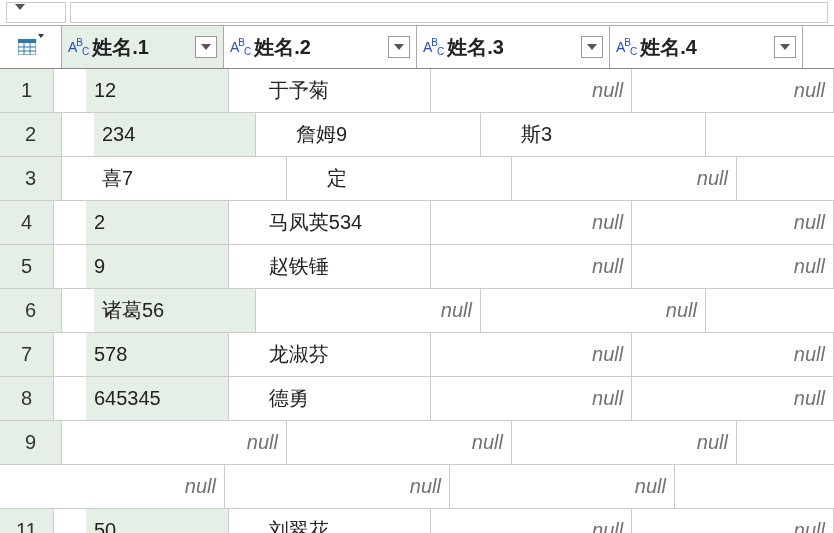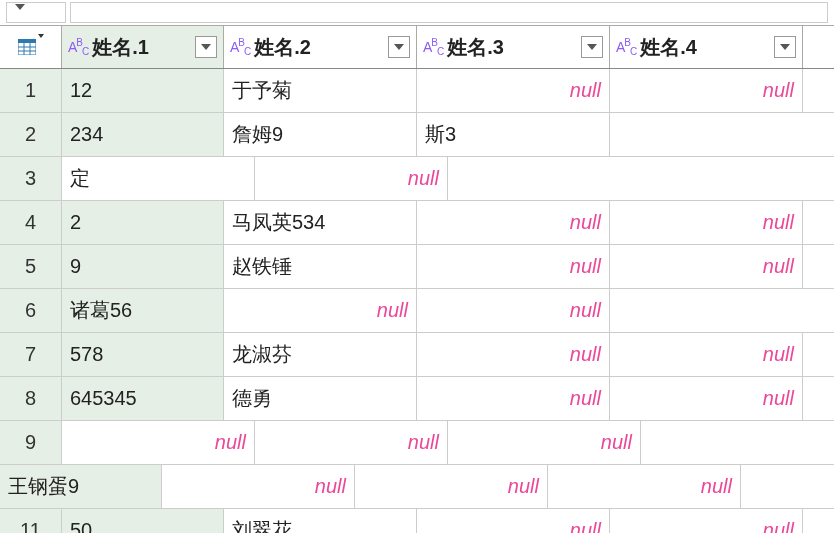--- a/index.html
+++ b/index.html
@@ -89,21 +89,21 @@
       align-items: center;
       gap: 4px;
       font-size: 20px;
       font-weight: 600;
       color: #222;
     }
     .abc-icon {
       font-family: "Segoe UI", Arial, sans-serif;
       font-size: 14px;
       font-weight: normal;
-      color: #8b5cf6;
+      color: #1d4ed8;
       letter-spacing: -1px;
     }
     .abc-icon sup { font-size: 10px; vertical-align: super; }
     .abc-icon sub { font-size: 10px; vertical-align: sub; }
     .filter-btn {
       width: 22px;
       height: 22px;
       border: 1px solid #999;
       background: #fff;
       display: flex;
@@ -111,30 +111,31 @@
       justify-content: center;
       cursor: pointer;
     }
     .data-cell {
       display: flex;
       align-items: center;
       border-right: 1px solid #ccc;
       padding: 0 8px;
       font-size: 20px;
       color: #222;
+      margin-left: 32px;
     }
     .data-cell.col1 { width: 162px; background: #e6efe6; }
     .col2, .col-header.col2 { width: 193px; }
     .col3, .col-header.col3 { width: 193px; }
     .col4, .col-header.col4 { width: 193px; }
     .null-val {
       width: 100%;
       text-align: right;
       font-style: italic;
-      color: #ec4899;
+      color: #737373;
     }
     .chevron-down {
       width: 0;
       height: 0;
       border-left: 5px solid transparent;
       border-right: 5px solid transparent;
       border-top: 6px solid #555;
     }
   </style>
 </head>
@@ -220,20 +221,21 @@
         </div>
       </div>
       <div class="row">
         <div class="rownum-cell">2</div>
         <div class="data-cell col1">234</div>
         <div class="data-cell col2">詹姆9</div>
         <div class="data-cell col3">斯3</div>
       </div>
       <div class="row">
         <div class="rownum-cell">3</div>
+        <div class="data-cell col2">喜7</div>
         <div class="data-cell col3">定</div>
         <div class="data-cell col4">
           <span class="null-val">null</span>
         </div>
       </div>
       <div class="row">
         <div class="rownum-cell">4</div>
         <div class="data-cell col1">2</div>
         <div class="data-cell col2">马凤英534</div>
         <div class="data-cell col3">
@@ -292,21 +294,20 @@
           <span class="null-val">null</span>
         </div>
         <div class="data-cell col3">
           <span class="null-val">null</span>
         </div>
         <div class="data-cell col4">
           <span class="null-val">null</span>
         </div>
       </div>
       <div class="row">
-        <div class="data-cell col1">王钢蛋9</div>
         <div class="data-cell col2">
           <span class="null-val">null</span>
         </div>
         <div class="data-cell col3">
           <span class="null-val">null</span>
         </div>
         <div class="data-cell col4">
           <span class="null-val">null</span>
         </div>
       </div>

